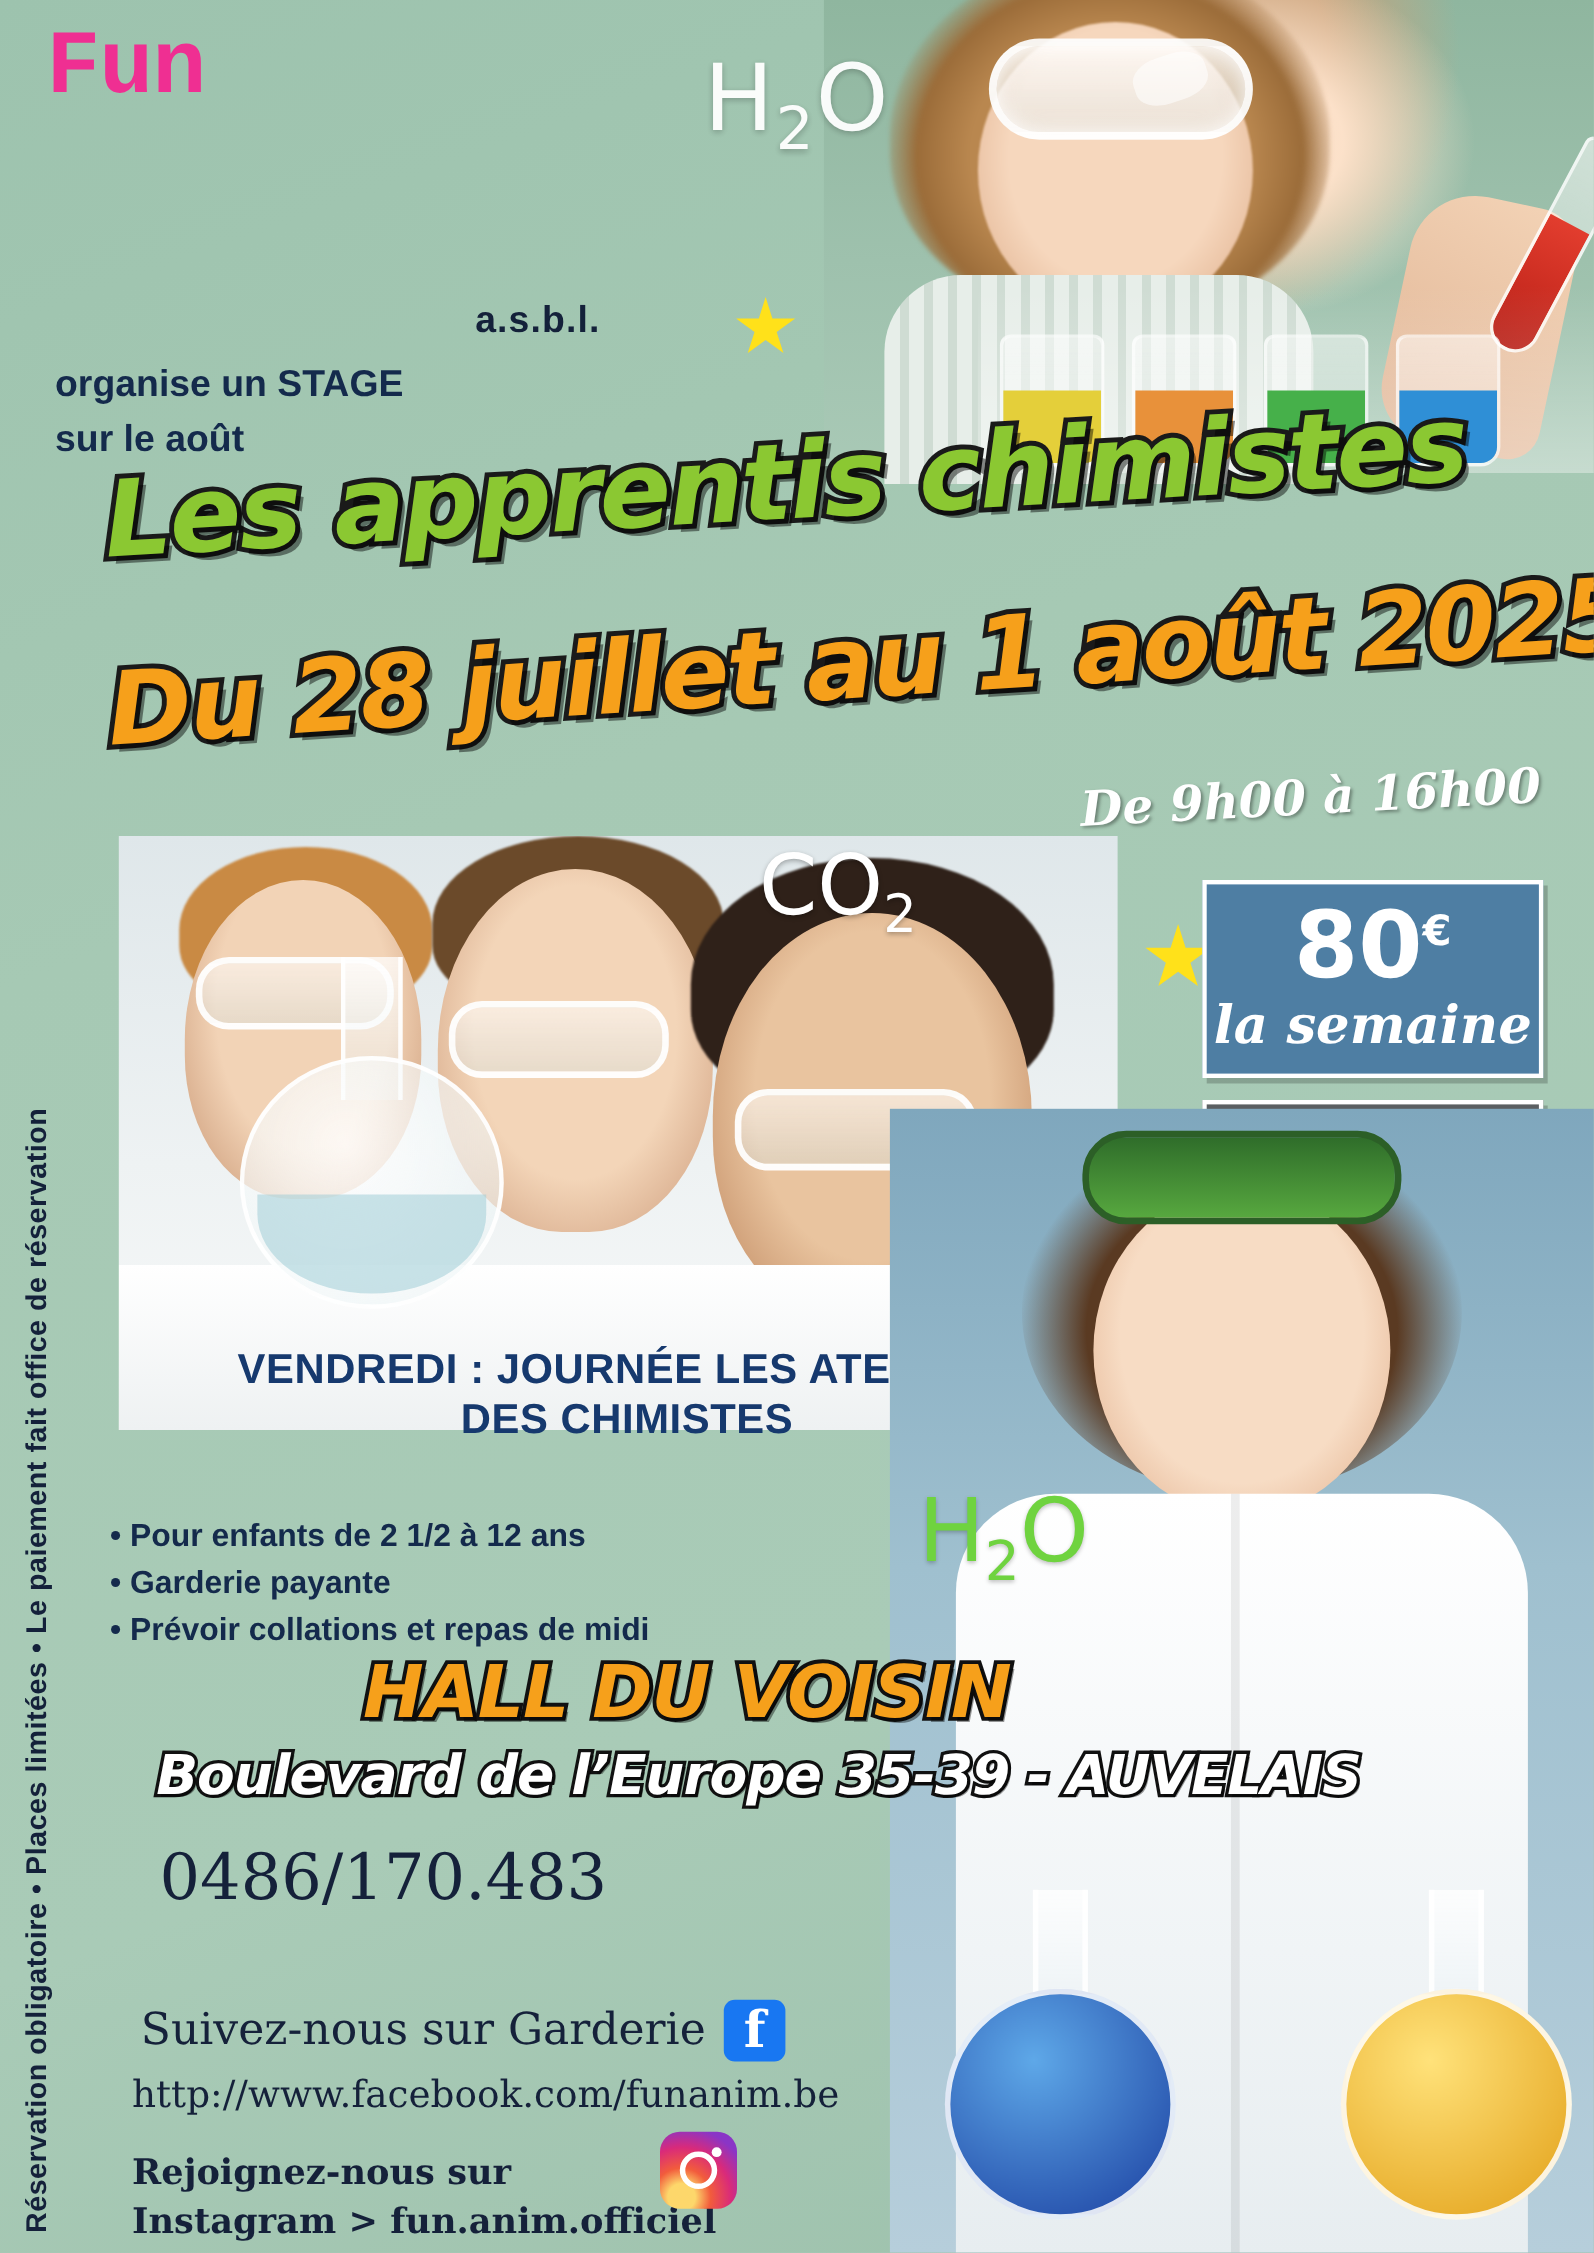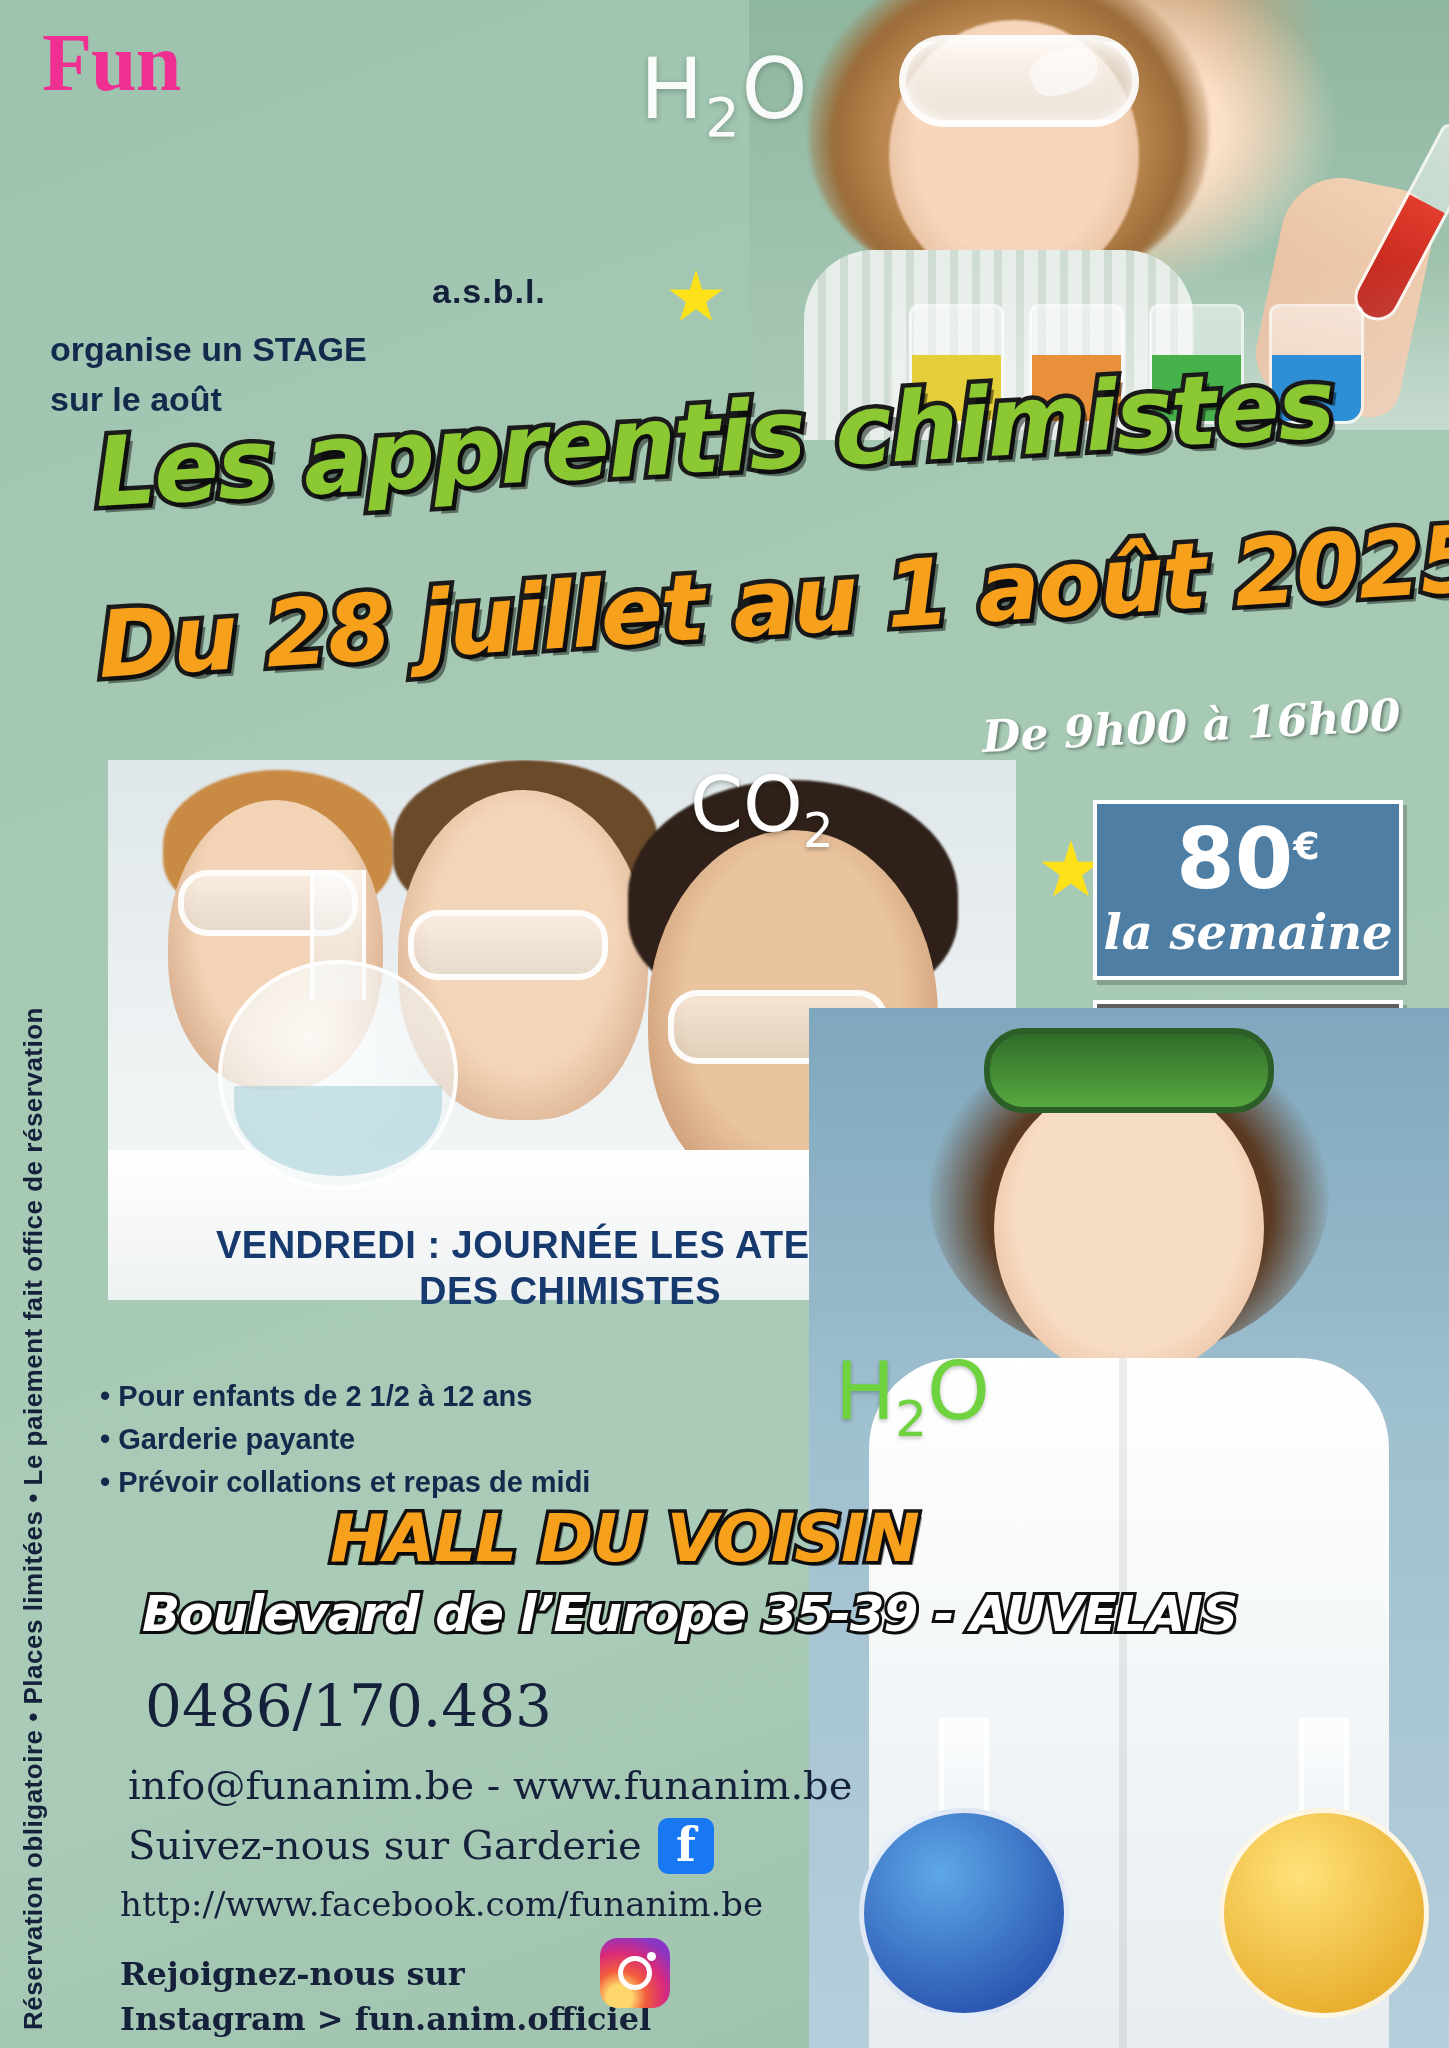--- a/index.html
+++ b/index.html
@@ -83,21 +83,21 @@
   .h2o-top {
     position:absolute; left:640px; top:40px; font-family:"DejaVu Sans", sans-serif;
     font-size:84px; color:#ffffff; letter-spacing:2px; opacity:.95;
     text-shadow: 0 2px 6px rgba(0,0,0,.25); font-weight:400;
   }
   .h2o-top sub { font-size:54px; }
 
   
   .logo-fun {
     position:absolute; left:42px; top:16px;
-    font-family:Liberation Serif, serif; font-weight:700; font-size:82px;
+    font-family:Liberation Mono, monospace; font-weight:700; font-size:82px;
     color:#ef2f92; letter-spacing:-1px;text-align:center;
   }
   .logo-anim {
     position:absolute; left:52px; top:100px;
     font-family:"DejaVu Serif", serif; font-style:italic; font-weight:700;
     font-size:112px; color:#29b6ef;
     text-shadow: 3px 3px 0 rgba(255,255,255,.85);
   }
   .logo-asbl {
     position:absolute; left:432px; top:272px;
@@ -421,21 +421,20 @@
     </div>
   </div>
 
   <div class="h2o-green">
     <span>H</span><sub>2</sub><span>O</span>
   </div>
 
   <div class="venue-title">HALL DU VOISIN</div>
   <div class="venue-addr">Boulevard de l’Europe 35-39 - AUVELAIS</div>
   <div class="phone">0486/170.483</div>
-  <div class="email">info@funanim.be - www.funanim.be</div>
   <div class="fbline">Suivez-nous sur Garderie</div>
   <div class="fb-icon">f</div>
   <div class="fburl">http://www.facebook.com/funanim.be</div>
   <div class="insta-text">
     <div>Rejoignez-nous sur</div>
     <div>Instagram &gt; fun.anim.officiel</div>
   </div>
   <div class="insta-icon">
     <div class="ring"></div>
       <div class="dot"></div>

